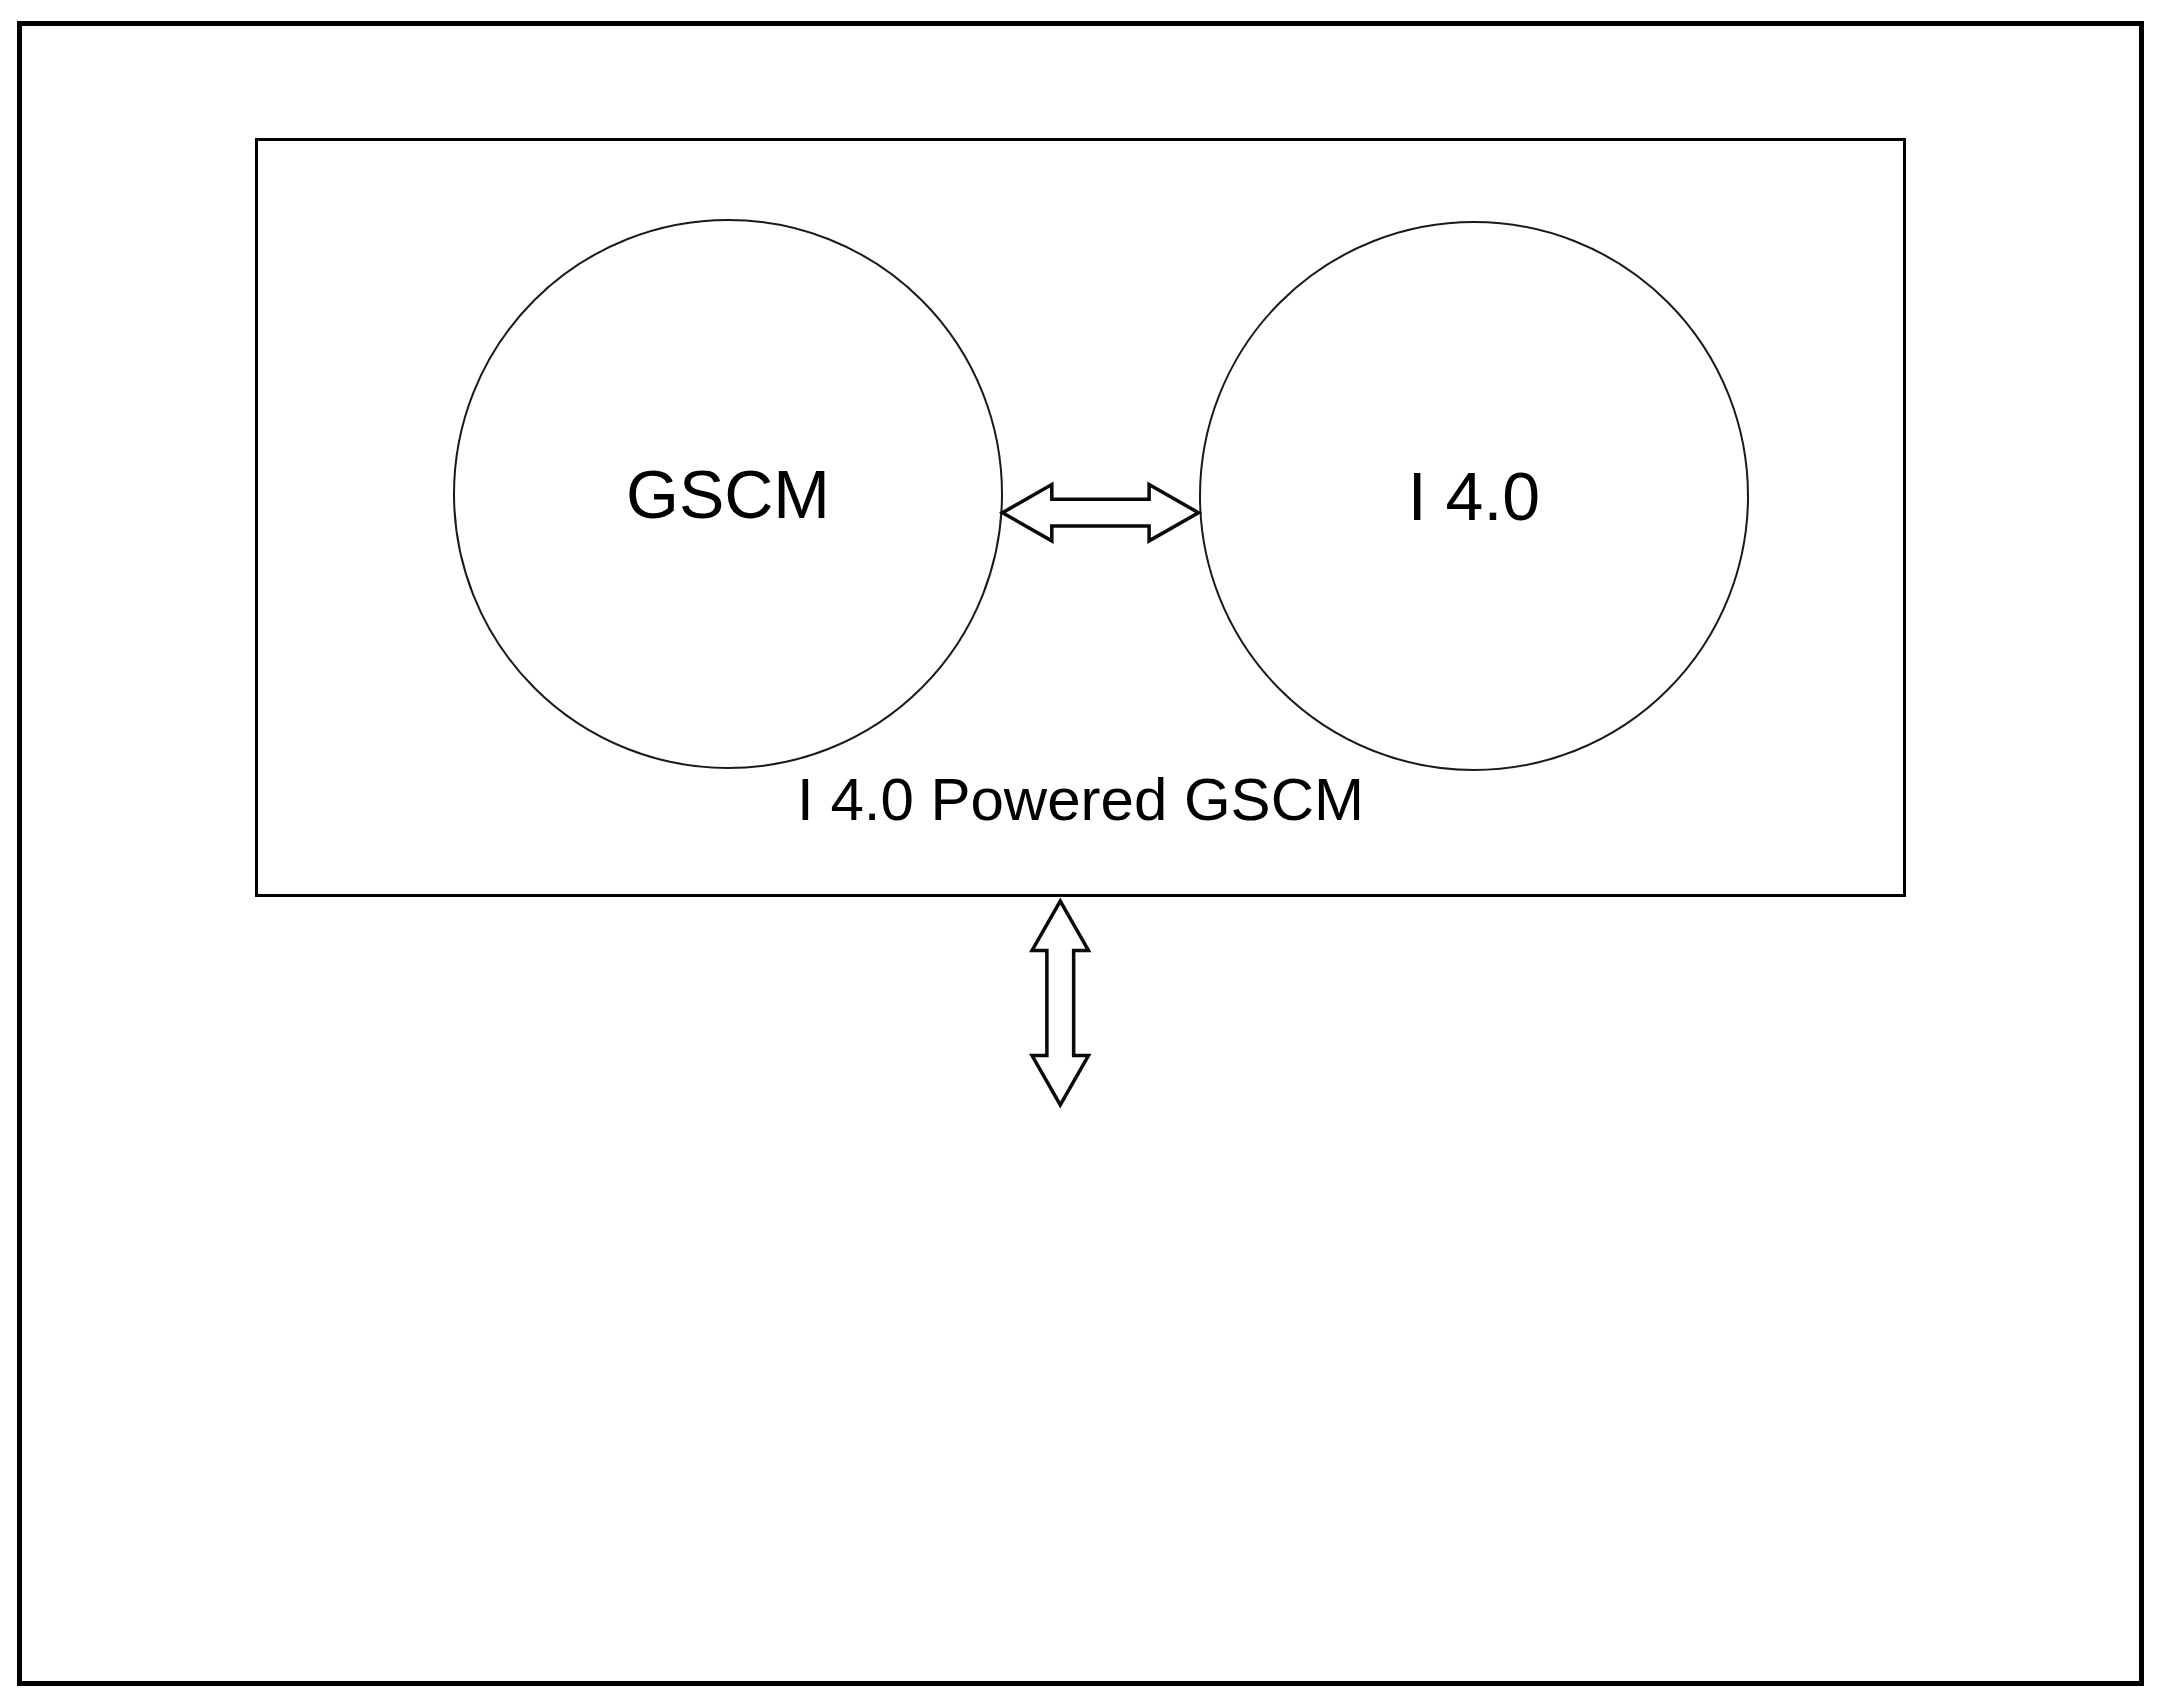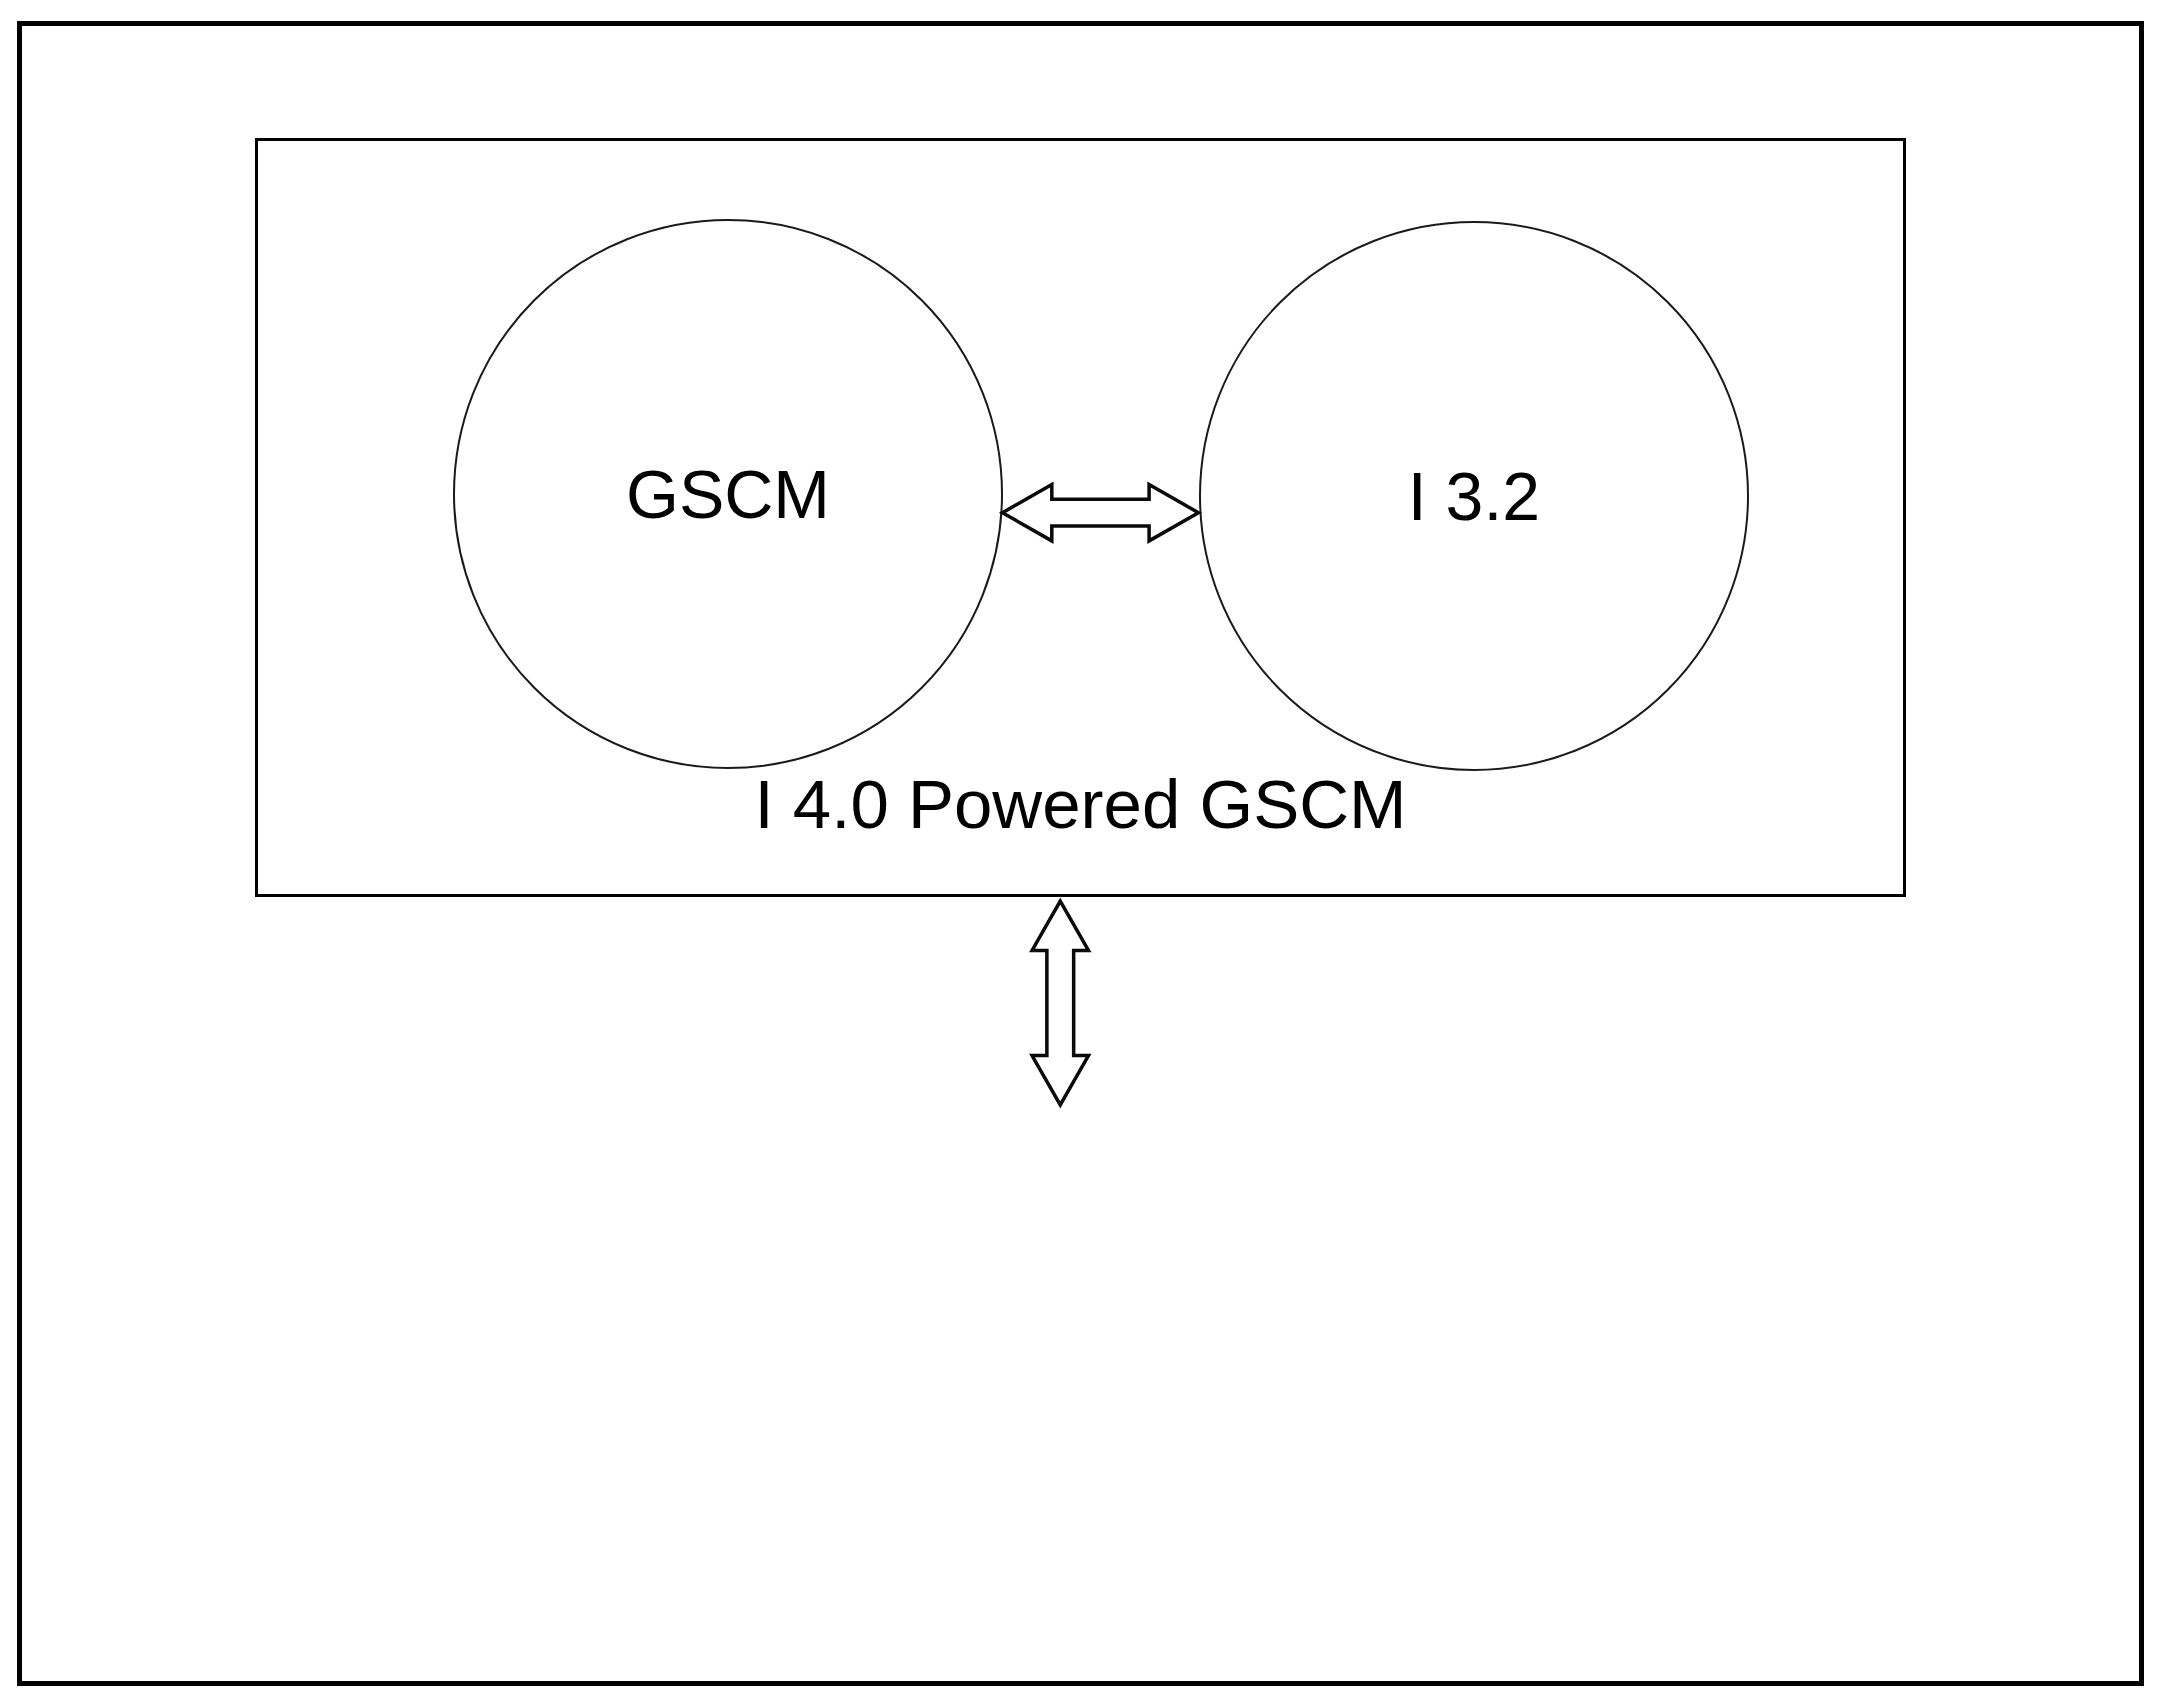--- a/index.html
+++ b/index.html
@@ -69,21 +69,21 @@
     line-height: 1;
     color: #000000;
     white-space: nowrap;
   }
   .caption {
     position: absolute;
     left: 255px;
     top: 770px;
     width: 1651px;
     text-align: center;
-    font-size: 69px;
+    font-size: 60px;
     line-height: 1;
     color: #000000;
     white-space: nowrap;
   }
   .arrows {
     position: absolute;
     left: 0;
     top: 0;
     width: 2172px;
     height: 1705px;
@@ -103,21 +103,21 @@
 
   <div class="outer-border"></div>
 
   <div class="inner-box"></div>
 
   <div class="circle gscm">
     <span class="node-label">GSCM</span>
   </div>
 
   <div class="circle i40">
-    <span class="node-label">I 3.2</span>
+    <span class="node-label">I 4.0</span>
   </div>
 
   <div class="caption">I 4.0 Powered GSCM</div>
 
   <svg class="arrows" viewBox="0 0 3081 2418" xmlns="http://www.w3.org/2000/svg">
     <polygon class="arrow-shape" points="1422,727 1492,687 1492,708 1630,708 1630,687 1700,727 1630,767 1630,746 1492,746 1492,767"></polygon>
     <polygon class="arrow-shape" points="1504,1278 1544,1348 1523,1348 1523,1497 1544,1497 1504,1567 1464,1497 1485,1497 1485,1348 1464,1348"></polygon>
   </svg>
 
 

